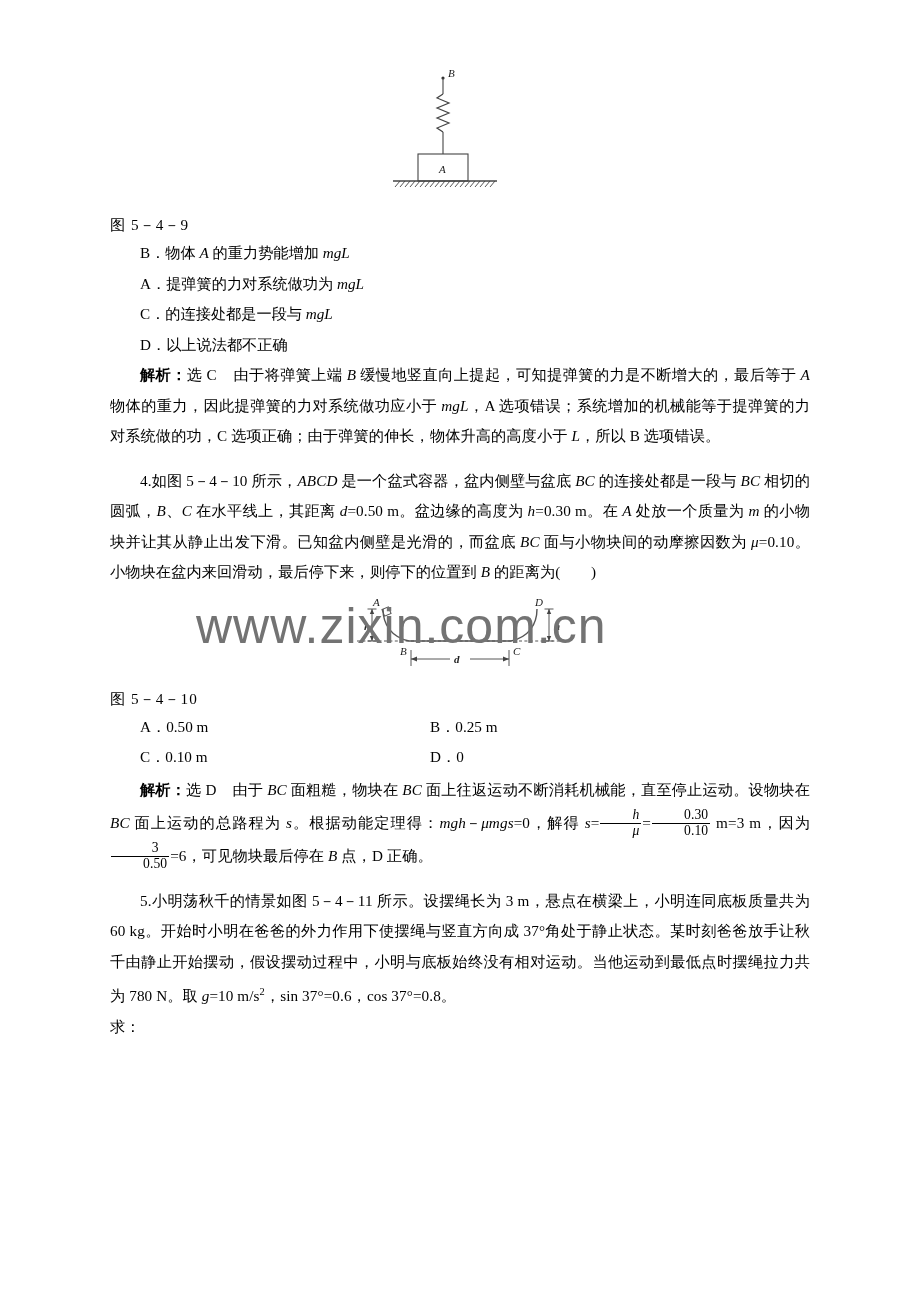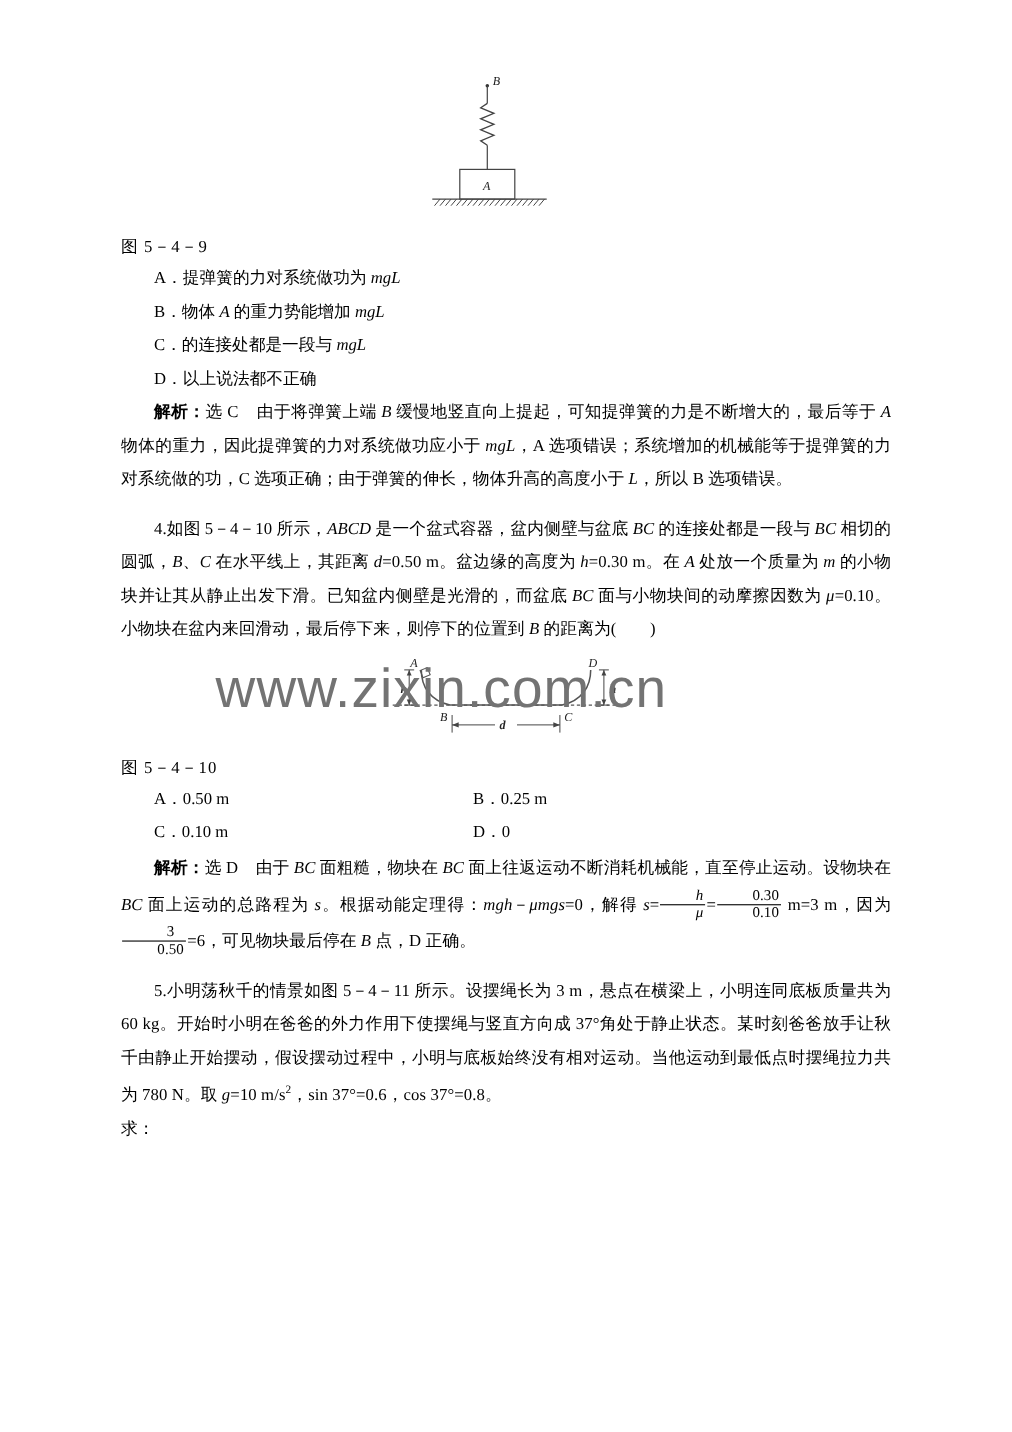--- a/index.html
+++ b/index.html
@@ -169,24 +169,24 @@
           <line x1="90" y1="125" x2="95" y2="119"></line>
             <line x1="95" y1="125" x2="100" y2="119"></line>
           <line x1="100" y1="125" x2="105" y2="119"></line>
             <line x1="105" y1="125" x2="110" y2="119"></line>
         </g>
       </svg>
     </div>
     <div class="figcap">图 5－4－9</div>
 
     <div class="opt">
+      <span>B．</span><span>物体 </span><span class="it">A</span><span> 的重力势能增加 </span><span class="it">mgL</span>
+    </div>
+    <div class="opt">
       <span>A．</span><span>提弹簧的力对系统做功为 </span><span class="it">mgL</span>
-    </div>
-    <div class="opt">
-      <span>B．</span><span>物体 </span><span class="it">A</span><span> 的重力势能增加 </span><span class="it">mgL</span>
     </div>
     <div class="opt">
       <span>C．</span><span>的连接处都是一段与 </span><span class="it">mgL</span>
     </div>
     <div class="opt">
       <span>D．</span><span>以上说法都不正确</span>
     </div>
 
     <p class="para indent"><span class="bold">解析：</span><span>选 C</span>&nbsp;&nbsp;&nbsp;&nbsp;<span>由于将弹簧上端 </span><span class="it">B</span><span> 缓慢地竖直向上提起，可知提弹簧的力是不断增大的，最后等于 </span><span class="it">A</span><span> 物体的重力，因此提弹簧的力对系统做功应小于 </span><span class="it">mgL</span><span>，A 选项错误；系统增加的机械能等于提弹簧的力对系统做的功，C 选项正确；由于弹簧的伸长，物体升高的高度小于 </span><span class="it">L</span><span>，所以 B 选项错误。</span></p>
 

